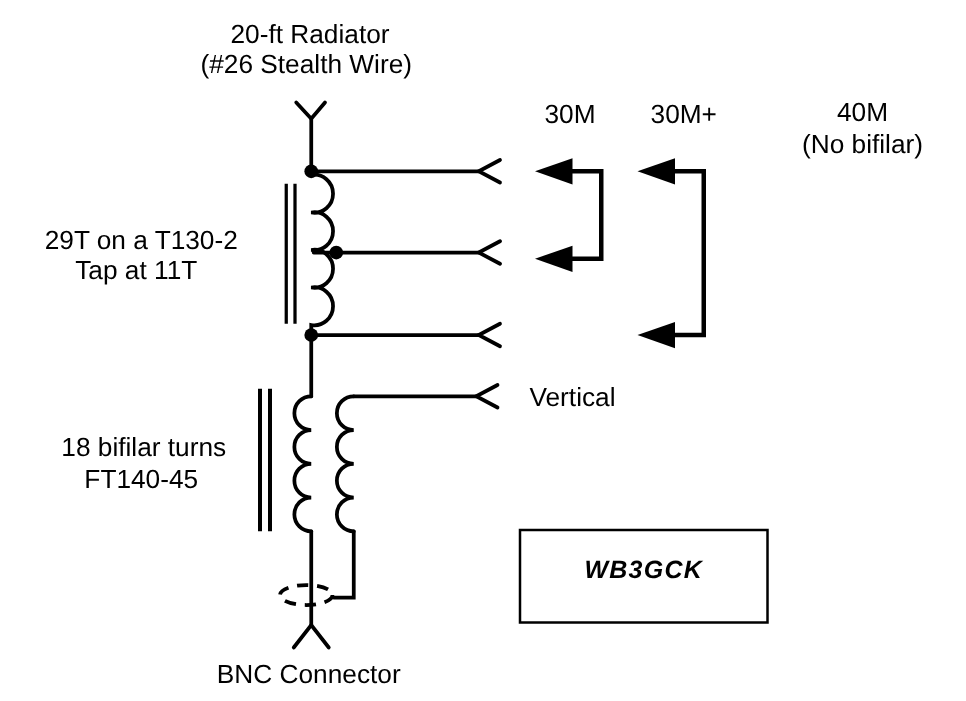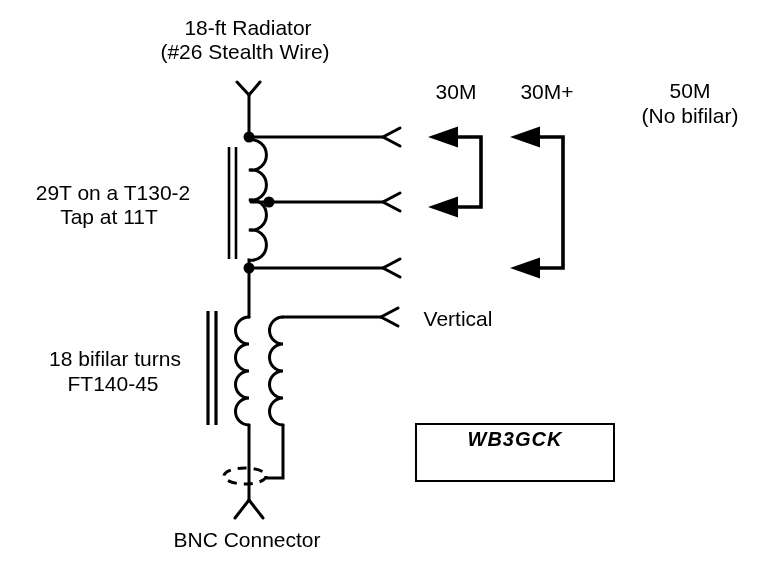--- a/index.html
+++ b/index.html
@@ -19,21 +19,21 @@
   .dot    { fill:var(--ink); stroke:none; }
   .dashed { stroke:var(--ink); stroke-width:3; fill:none; stroke-dasharray:9 7; }
   .lbl {
     position:absolute; font-size:21px; line-height:23px;
     white-space:nowrap; text-align:center; transform:translateX(-50%);
   }
   .title-box {
     position:absolute; left:415px; top:423px; width:196px; height:54px;
     border:2px solid var(--ink); background:var(--bg);
     text-align:center; font-style:italic; font-weight:bold;
-    font-size:20px; line-height:27px; padding-top:1px; letter-spacing:1px;
+    font-size:20px; line-height:27px; padding-top:18px; letter-spacing:1px;
   }
 </style>
 </head>
 <body>
 
 <svg class="schematic" width="773" height="561" viewBox="0 0 773 561">
 
   <g>
     <path class="wire" d="M237,82 L249,95 L260,82"></path>
     <path class="wire" d="M249,94 L249,137"></path>
@@ -96,33 +96,33 @@
     <polygon class="tri" points="428,207 458,196.5 458,217.5"></polygon>
   </g>
 
   <g>
     <polygon class="tri" points="510,137 540,126.5 540,147.5"></polygon>
     <path class="jumper" d="M537,137 L563,137 L563,268 L537,268"></path>
     <polygon class="tri" points="510,268 540,257.5 540,278.5"></polygon>
   </g>
 </svg>
 
-<div class="lbl" style="left:248px; top:16px">18-ft Radiator</div>
+<div class="lbl" style="left:248px; top:16px">20-ft Radiator</div>
 <div class="lbl" style="left:245px; top:40px">(#26 Stealth Wire)</div>
 
 <div class="lbl" style="left:113px; top:181px">29T on a T130-2</div>
 <div class="lbl" style="left:109px; top:205px">Tap at 11T</div>
 
 <div class="lbl" style="left:115px; top:347px">18 bifilar turns</div>
 <div class="lbl" style="left:113px; top:372px">FT140-45</div>
 
 <div class="lbl" style="left:458px; top:307px">Vertical</div>
 
 <div class="lbl" style="left:247px; top:528px">BNC Connector</div>
 
 <div class="lbl" style="left:456px; top:80px">30M</div>
 <div class="lbl" style="left:547px; top:80px">30M+</div>
-<div class="lbl" style="left:690px; top:79px">50M</div>
+<div class="lbl" style="left:690px; top:79px">40M</div>
 <div class="lbl" style="left:690px; top:104px">(No bifilar)</div>
 
 <div class="title-box">
   <div>WB3GCK</div>
 </div>
 
 </body></html>

